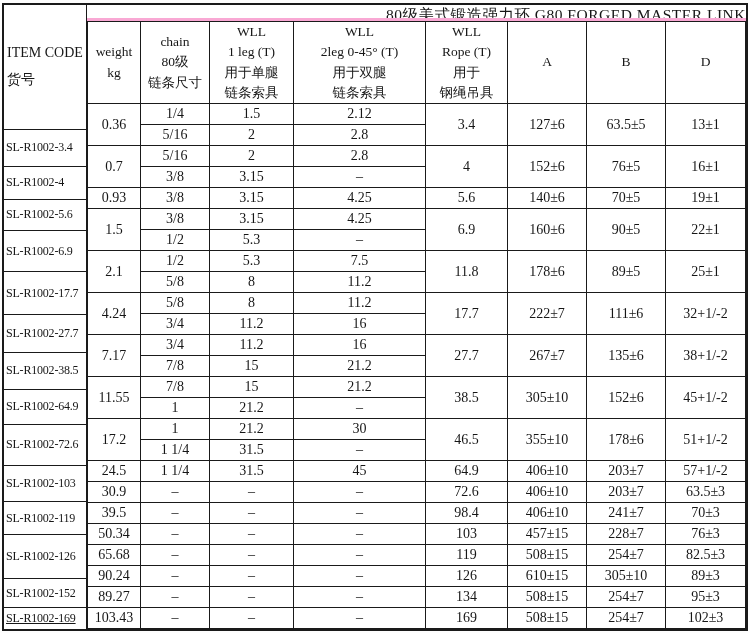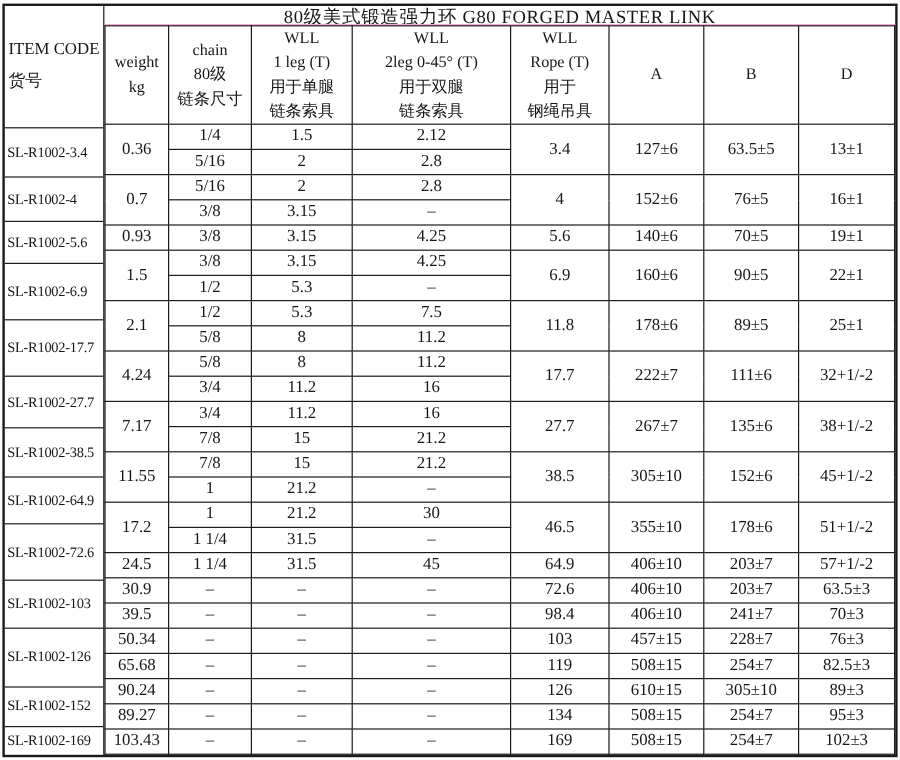--- a/index.html
+++ b/index.html
@@ -12,38 +12,38 @@
   .sheet {
     position: absolute; left: 2px; top: 3px;
     width: 746px; height: 628px;
     border: 2px solid #1a1a1a;
     background: #ffffff;
     display: flex;
   }
   
   .left-col { width: 85px; border-right: 1px solid #1a1a1a; display: flex; flex-direction: column; }
   .corner-cell {
-    height: 102px; border-bottom: 1px solid #1a1a1a;
+    height: 125px; border-bottom: 1px solid #1a1a1a;
     display: flex; flex-direction: column; justify-content: center;
     padding-left: 3px; font-size: 14px; line-height: 1.9;
     white-space: pre-line;
   }
   .code-col { flex: 1; display: flex; flex-direction: column; }
   .code-cell {
     border-bottom: 1px solid #1a1a1a;
     display: flex; align-items: center;
     padding-left: 2px; font-size: 12px; letter-spacing: -0.2px;
     overflow: hidden; white-space: nowrap;
   }
-  .code-cell:last-child { border-bottom: none; }
+  .code-cell:last-child { border-bottom: none; text-decoration: underline; }
   
   .right-col { flex: 1; display: flex; flex-direction: column; }
   .title-cell {
-    height: 21px; border-bottom: 1px solid #f9a8d4;
-    text-align: center; font-size: 15.5px; line-height: 20px;
+    height: 21px; border-bottom: 3px solid #f9a8d4;
+    text-align: right; font-size: 15.5px; line-height: 20px;
     letter-spacing: 0.5px; overflow: hidden; white-space: nowrap;
   }
   table.spec { border-collapse: collapse; table-layout: fixed; width: 100%; }
   .spec th, .spec td {
     border: 1px solid #1a1a1a; text-align: center; vertical-align: middle;
     padding: 0; overflow: hidden;
   }
   .spec thead tr { height: 81px; }
   .spec thead th { font-weight: normal; font-size: 13.5px; line-height: 1.5; white-space: pre-line; }
   .spec tbody tr { height: 21px; }
@@ -61,20 +61,21 @@
       <div class="code-cell" style="flex:33">SL-R1002-3.4</div>
       <div class="code-cell" style="flex:29">SL-R1002-4</div>
       <div class="code-cell" style="flex:28">SL-R1002-5.6</div>
       <div class="code-cell" style="flex:37">SL-R1002-6.9</div>
       <div class="code-cell" style="flex:38">SL-R1002-17.7</div>
       <div class="code-cell" style="flex:34">SL-R1002-27.7</div>
       <div class="code-cell" style="flex:33">SL-R1002-38.5</div>
       <div class="code-cell" style="flex:31">SL-R1002-64.9</div>
       <div class="code-cell" style="flex:37">SL-R1002-72.6</div>
       <div class="code-cell" style="flex:32">SL-R1002-103</div>
+      <div class="code-cell" style="flex:30">SL-R1002-119</div>
       <div class="code-cell" style="flex:39">SL-R1002-126</div>
       <div class="code-cell" style="flex:26">SL-R1002-152</div>
       <div class="code-cell" style="flex:19">SL-R1002-169</div>
     </div>
   </div>
 
   <div class="right-col">
     <div class="title-cell">80级美式锻造强力环  G80 FORGED MASTER LINK</div>
     <table class="spec">
       <colgroup>

